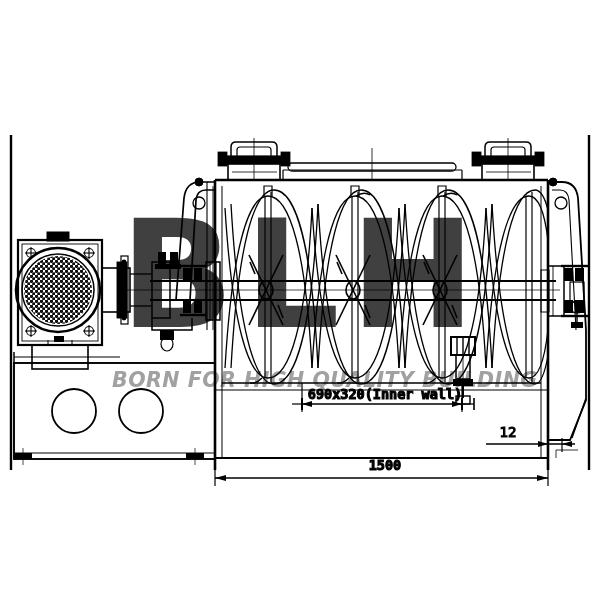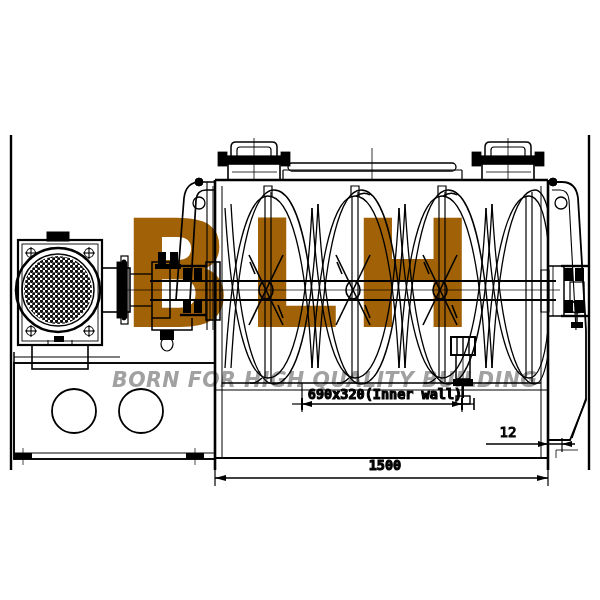--- a/index.html
+++ b/index.html
@@ -4,21 +4,21 @@
 <title>Ribbon Blender Technical Drawing</title>
 <style>
   html,body{margin:0;padding:0;background:#ffffff;}
   body{font-family:"Liberation Sans",sans-serif;}
   #stage{position:relative;width:600px;height:600px;background:#ffffff;overflow:hidden;}
   #stage svg{position:absolute;left:0;top:0;}
   .wm-layer{position:absolute;left:0;top:0;width:600px;height:600px;pointer-events:none;}
   .wm-main{
     position:absolute;left:120px;top:200px;width:400px;
     font-family:"DejaVu Sans",sans-serif;font-weight:bold;font-size:150px;
-    letter-spacing:10px;color:#a16207;line-height:1;
+    letter-spacing:10px;color:#404040;line-height:1;
     white-space:nowrap;
   }
   .wm-sub{
     position:absolute;left:112px;top:368px;width:470px;
     font-family:"DejaVu Sans",sans-serif;font-weight:bold;font-style:italic;
     font-size:20.5px;letter-spacing:0.5px;color:#bcbcbc;white-space:nowrap;
   }
   .dimtext{
     font-family:"DejaVu Sans Mono",monospace;font-size:13.5px;fill:#000;
     font-weight:bold;

